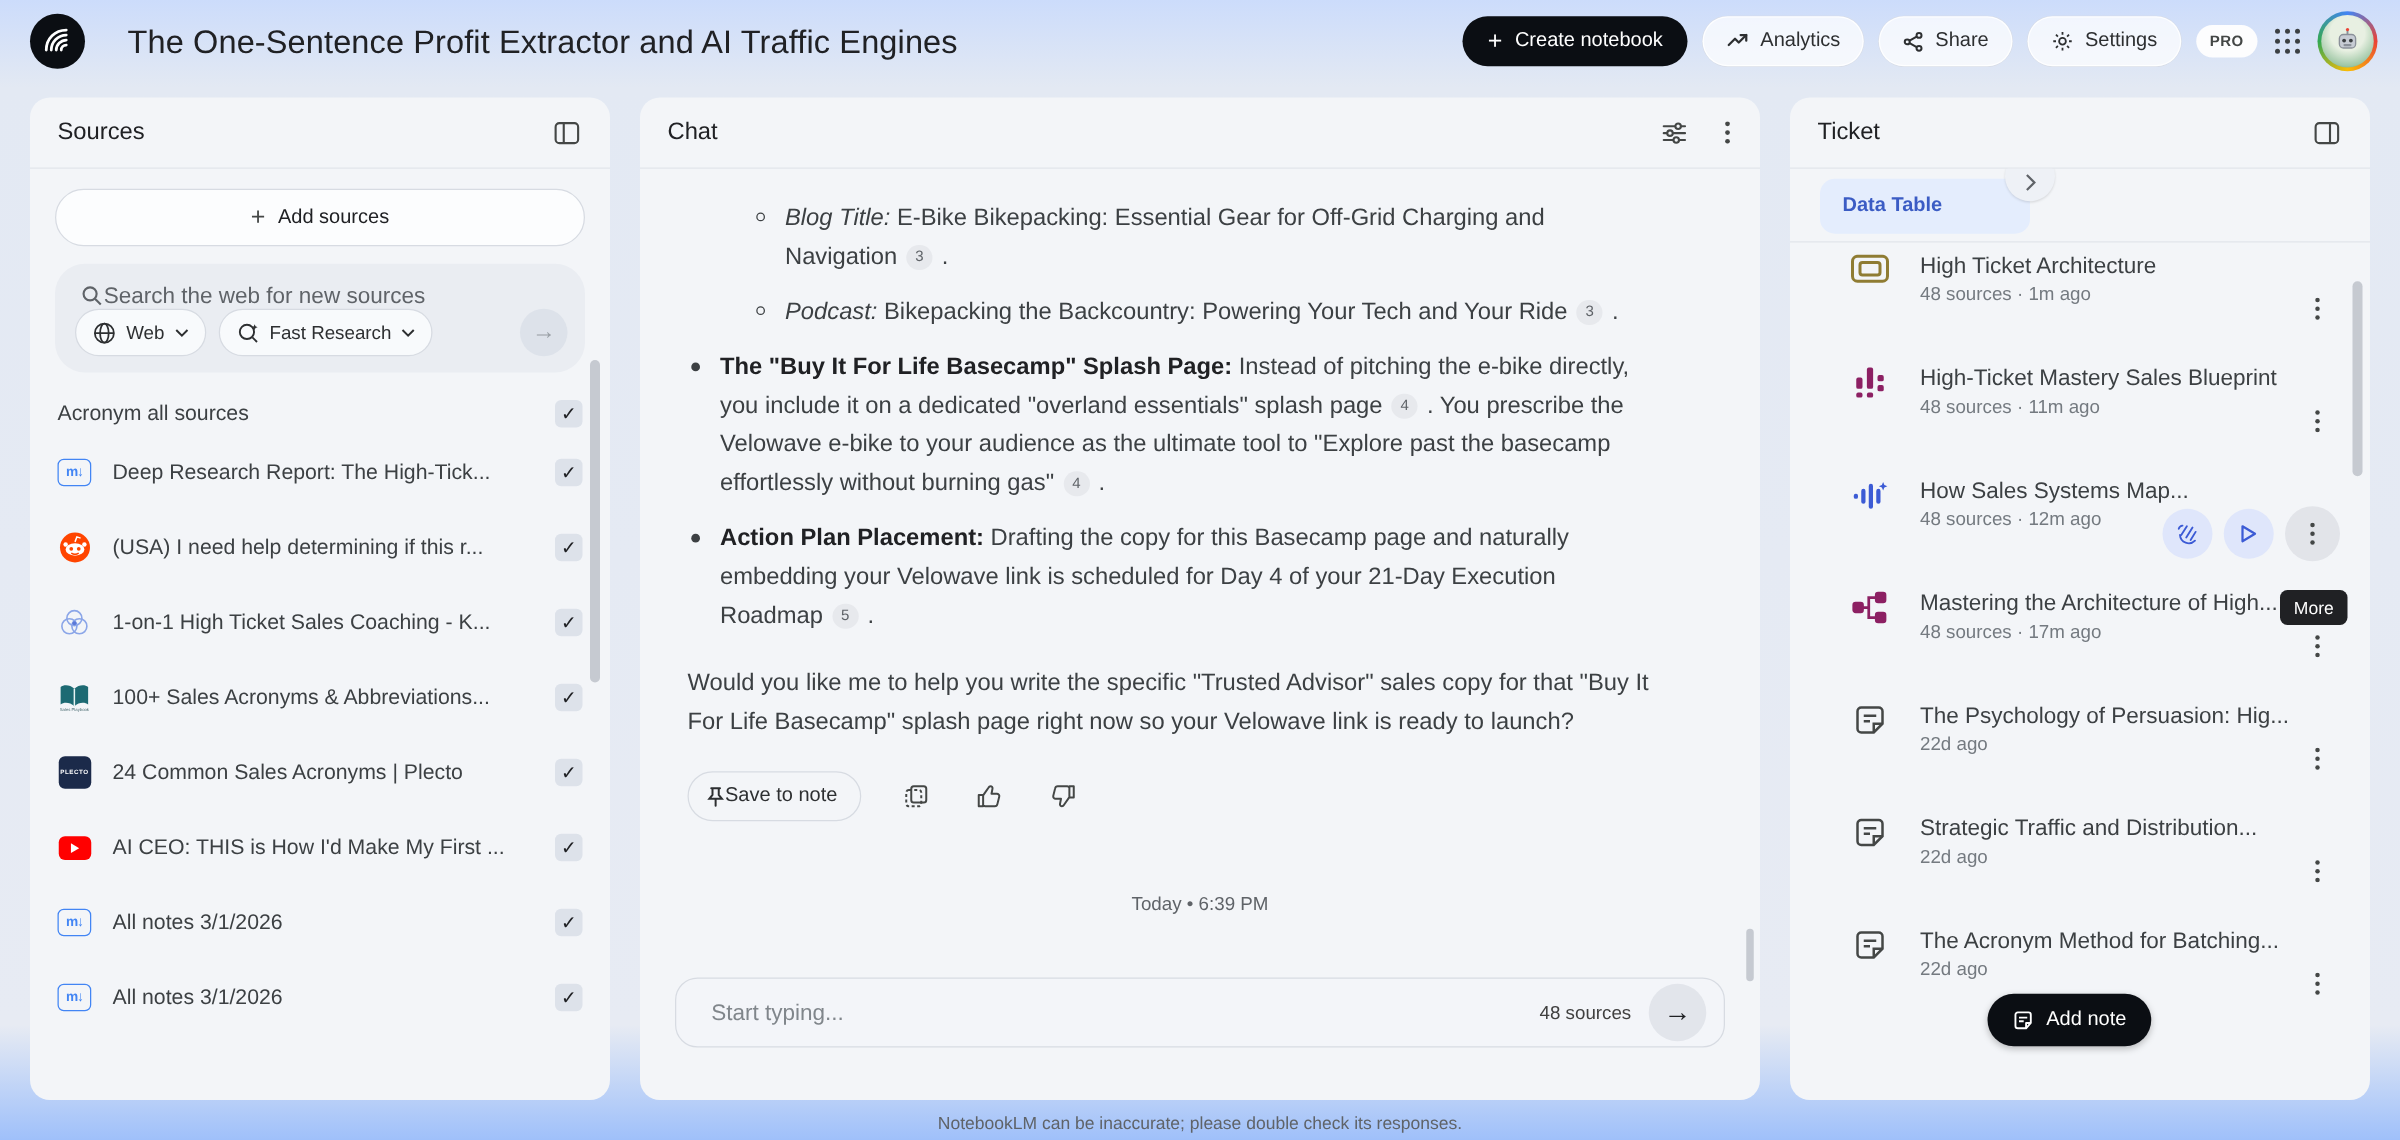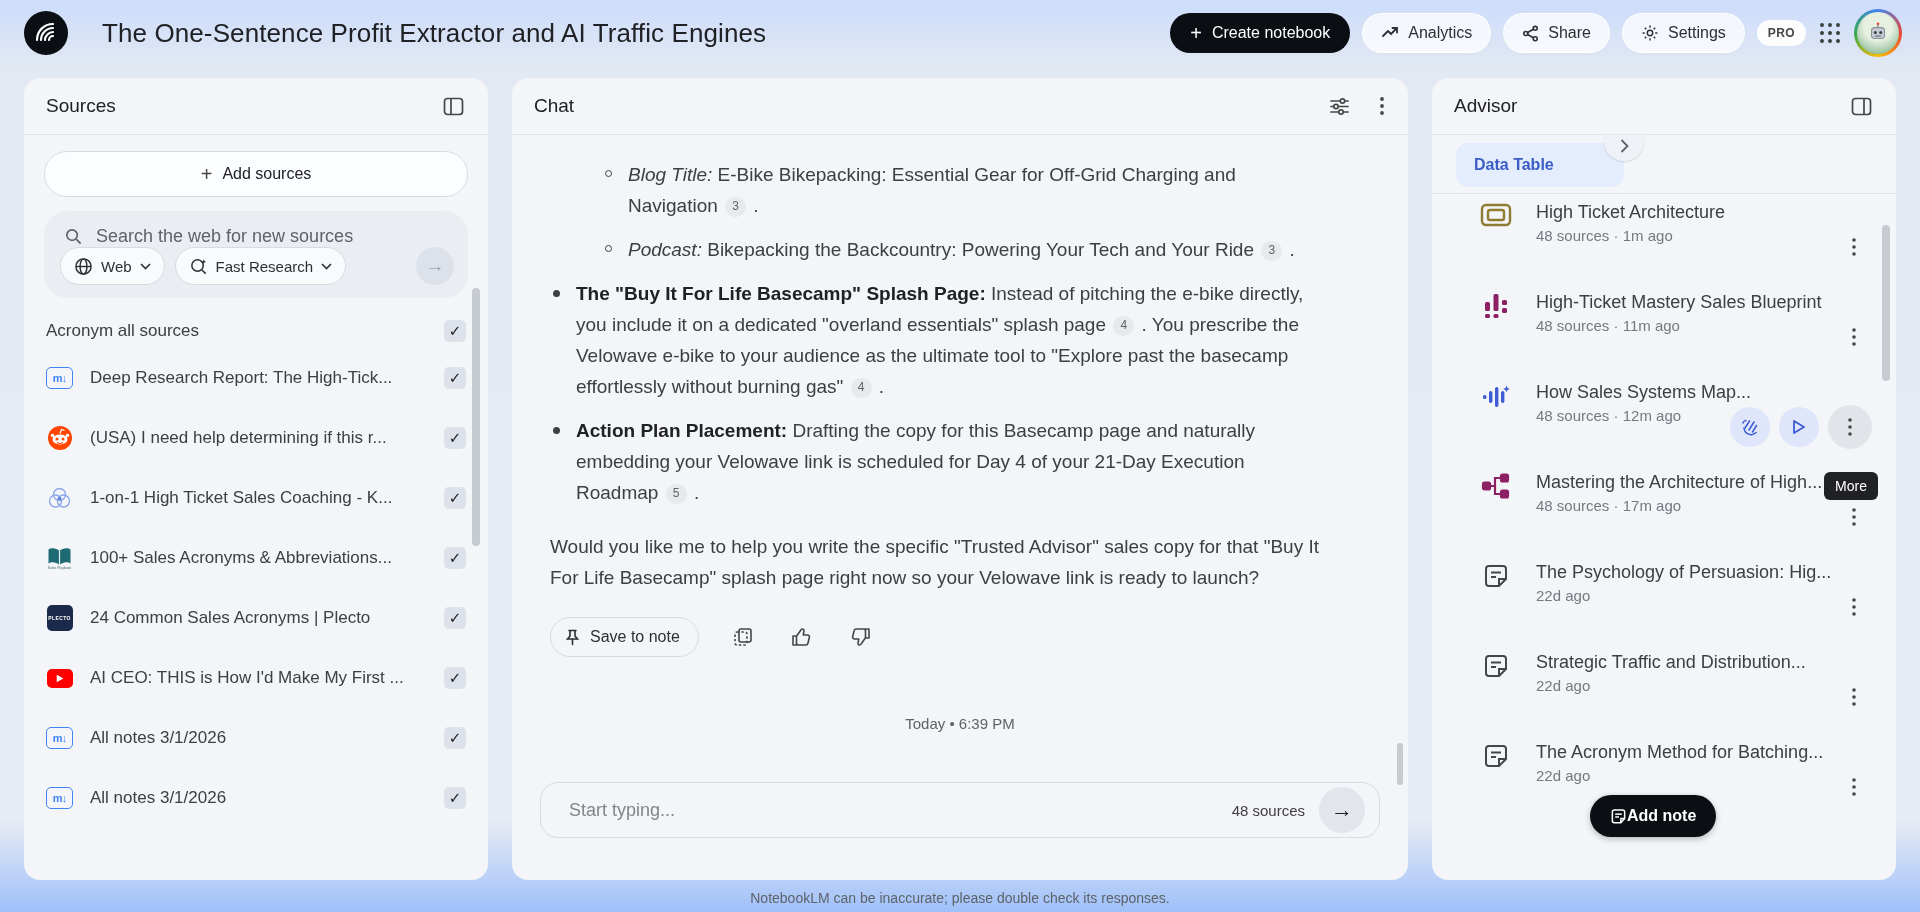--- a/index.html
+++ b/index.html
@@ -33,21 +33,21 @@
   #chatPanel{left:512px;width:896px;}
   #studioPanel{left:1432px;width:464px;}
   .p-hdr{height:56px;display:flex;align-items:center;justify-content:space-between;padding:0 20px 0 22px;}
   .p-title{font-size:19px;color:#202124;}
   .p-div{height:1px;background:var(--line);}
   .icon-btn{background:none;border:none;cursor:pointer;color:#444746;display:flex;align-items:center;justify-content:center;padding:4px;}
   
   .add-btn{margin:16px 20px 0;height:46px;border-radius:23px;border:1px solid var(--border);background:#fcfdfe;display:flex;align-items:center;justify-content:center;gap:10px;font-size:16px;color:#202124;cursor:pointer;width:calc(100% - 40px);}
   .add-btn .plus{font-size:20px;color:#444746;}
   .search-card{margin:14px 20px 0;border-radius:24px;background:var(--card);padding:15px 14px 13px 16px;}
-  .search-row{display:flex;align-items:center;gap:13px;padding-left:4px;}
+  .search-row{display:flex;align-items:center;padding-left:4px;}
   .search-input{border:none;background:transparent;outline:none;font-size:18px;color:#3c4043;width:100%;}
   .search-input::placeholder{color:#5f6368;}
   .chip-row{display:flex;align-items:center;gap:10px;}
   .chip{height:38px;border-radius:19px;background:var(--chipbg);border:1px solid var(--border);display:flex;align-items:center;gap:8px;padding:0 13px;font-size:15px;color:#2d2f31;cursor:pointer;}
   .round-go{margin-left:auto;width:38px;height:38px;border-radius:50%;background:#dde2ea;border:none;color:#9aa0a6;font-size:19px;cursor:pointer;display:flex;align-items:center;justify-content:center;}
   .selall{display:flex;align-items:center;justify-content:space-between;margin:22px 22px 0;font-size:17px;color:#3c4043;}
   .cbx{width:22px;height:22px;border-radius:5px;background:#dde2ea;display:flex;align-items:center;justify-content:center;cursor:pointer;color:#202124;font-size:15px;font-weight:700;flex:0 0 auto;}
   .src-list{margin-top:6px;}
   .src-row{height:60px;display:flex;align-items:center;gap:17px;padding:0 22px;cursor:pointer;}
   .src-ic{width:27px;flex:0 0 auto;display:flex;justify-content:center;}
@@ -61,21 +61,21 @@
   .chat-body{padding:24px 84px 0 38px;font-size:19px;line-height:31px;color:#3c4043;}
   .chat-block{position:relative;padding-left:26px;margin-bottom:13px;}
   .chat-block.sub{margin-left:52px;}
   .chat-block .mark{position:absolute;left:3px;top:12px;width:7px;height:7px;border-radius:50%;background:#3c4043;}
   .chat-block.sub .mark{background:transparent;border:1.5px solid #3c4043;width:7px;height:7px;top:11px;}
   .chat-block.para{padding-left:0;margin-top:23px;}
   .b{font-weight:700;color:#202124;}
   .i{font-style:italic;}
   .cite{display:inline-flex;align-items:center;justify-content:center;min-width:21px;height:20px;border-radius:10px;background:#e7e9ed;color:#5f6368;font-size:12px;margin:0 2px;vertical-align:2px;cursor:pointer;}
   .chat-actions{display:flex;align-items:center;gap:30px;margin:24px 0 0 38px;}
-  .save-pill{height:40px;border-radius:20px;border:1px solid var(--border);background:transparent;display:flex;align-items:center;gap:10px;padding:0 18px 0 14px;font-size:16px;color:#2d2f31;cursor:pointer;}
+  .save-pill{height:40px;border-radius:20px;border:1px solid var(--border);background:transparent;display:flex;align-items:center;gap:0;padding:0 18px 0 14px;font-size:16px;color:#2d2f31;cursor:pointer;}
   .chat-date{text-align:center;font-size:15px;color:#5f6368;margin-top:58px;}
   .chat-input{position:absolute;left:28px;right:28px;top:704px;height:56px;border:1px solid var(--border);border-radius:18px;display:flex;align-items:center;padding:0 14px 0 28px;background:#f3f5f9;}
   .chat-input input{flex:1 1 auto;border:none;background:transparent;outline:none;font-size:18px;color:#3c4043;}
   .chat-input input::placeholder{color:#80868b;}
   .src-count{font-size:15px;color:#404040;margin-right:14px;white-space:nowrap;}
   .send-btn{width:46px;height:46px;border-radius:50%;border:none;background:#e2e5eb;color:#202124;font-size:22px;cursor:pointer;display:flex;align-items:center;justify-content:center;}
   
   .dt-strip{position:relative;height:58px;overflow:hidden;}
   .dt-chip{position:absolute;left:24px;top:8px;height:44px;min-width:168px;border-radius:12px;background:var(--chipblue);display:flex;align-items:center;padding:0 18px;font-size:16px;font-weight:600;color:var(--chiptext);cursor:pointer;}
   .dt-circle{position:absolute;left:172px;top:-14px;width:40px;height:40px;border-radius:50%;background:#eef1f6;box-shadow:0 1px 2px rgba(0,0,0,.12);display:flex;align-items:flex-end;justify-content:center;cursor:pointer;color:#5f6368;}
@@ -83,21 +83,21 @@
   .st-row{position:relative;height:90px;display:flex;align-items:flex-start;gap:24px;padding:0 64px 0 48px;cursor:pointer;}
   .st-ic{width:32px;flex:0 0 auto;display:flex;justify-content:center;}
   .st-tx{flex:1 1 auto;min-width:0;}
   .st-title{font-size:18px;color:#3c4043;white-space:nowrap;overflow:hidden;text-overflow:ellipsis;}
   .st-meta{font-size:15px;color:#747a80;margin-top:4px;}
   .kebab{position:absolute;right:34px;top:50%;transform:translateY(-50%);background:none;border:none;cursor:pointer;color:#444746;padding:6px;}
   .st-acts{position:absolute;right:24px;top:50%;transform:translateY(-50%);display:flex;align-items:center;gap:9px;}
   .act{width:40px;height:40px;border-radius:50%;border:none;background:#dfe6fb;display:flex;align-items:center;justify-content:center;cursor:pointer;color:var(--blue);}
   .act.gray{width:44px;height:44px;background:#e2e4e9;color:#444746;}
   .tooltip{position:absolute;right:18px;top:394px;background:#202124;color:#fff;font-size:14px;border-radius:6px;padding:6px 11px;z-index:5;}
-  .add-note{position:absolute;left:158px;top:717px;height:42px;border-radius:21px;background:#0b0e13;color:#fff;border:none;display:flex;align-items:center;padding:0 20px;font-size:16px;font-weight:700;cursor:pointer;z-index:6;box-shadow:0 2px 6px rgba(0,0,0,.25);}
+  .add-note{position:absolute;left:158px;top:717px;height:42px;border-radius:21px;background:#0b0e13;color:#fff;border:none;display:flex;align-items:center;gap:10px;padding:0 20px;font-size:16px;font-weight:400;cursor:pointer;z-index:6;box-shadow:0 2px 6px rgba(0,0,0,.25);}
   .footer{position:absolute;left:512px;width:896px;top:890px;text-align:center;font-size:14px;color:#5f6368;}
 </style>
 </head>
 <body>
 
 <header class="hdr">
   <div class="logo">
     <svg width="26" height="26" viewBox="0 0 26 26" fill="none" stroke="#fff" stroke-width="2.2" stroke-linecap="round">
       <path d="M4 20 C4 11 11 4 20 4"></path>
         <path d="M8 20 C8 13.5 13.5 8 20 8"></path>
@@ -382,21 +382,21 @@
     <span class="src-count">48 sources</span>
     <button class="send-btn">
         <span>→</span>
       </button>
   </div>
   <div class="scroll-thumb" style="right:5px;top:665px;width:6px;height:42px;"></div>
 </section>
 
 <section class="panel" id="studioPanel">
   <div class="p-hdr">
-    <span class="p-title">Advisor</span>
+    <span class="p-title">Ticket</span>
     <button class="icon-btn">
       <svg width="21" height="19" viewBox="0 0 21 19" fill="none" stroke="#444746" stroke-width="1.7">
           <rect x="1.5" y="1.5" width="18" height="16" rx="3"></rect>
           <line x1="13" y1="1.5" x2="13" y2="17.5"></line>
         </svg>
     </button>
   </div>
   <div class="p-div"></div>
 
   <div class="dt-strip">

